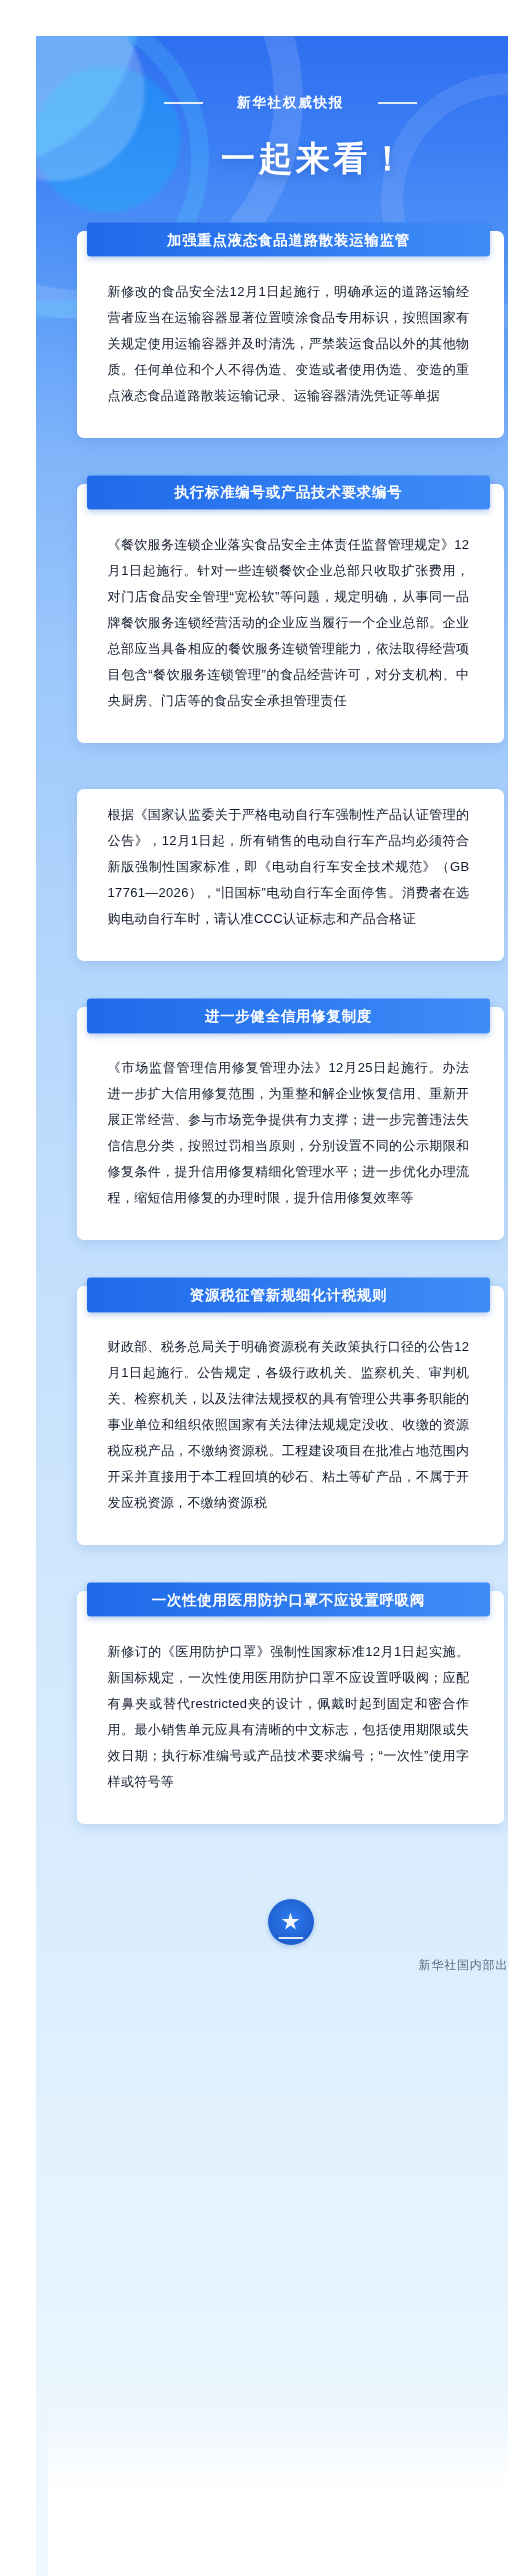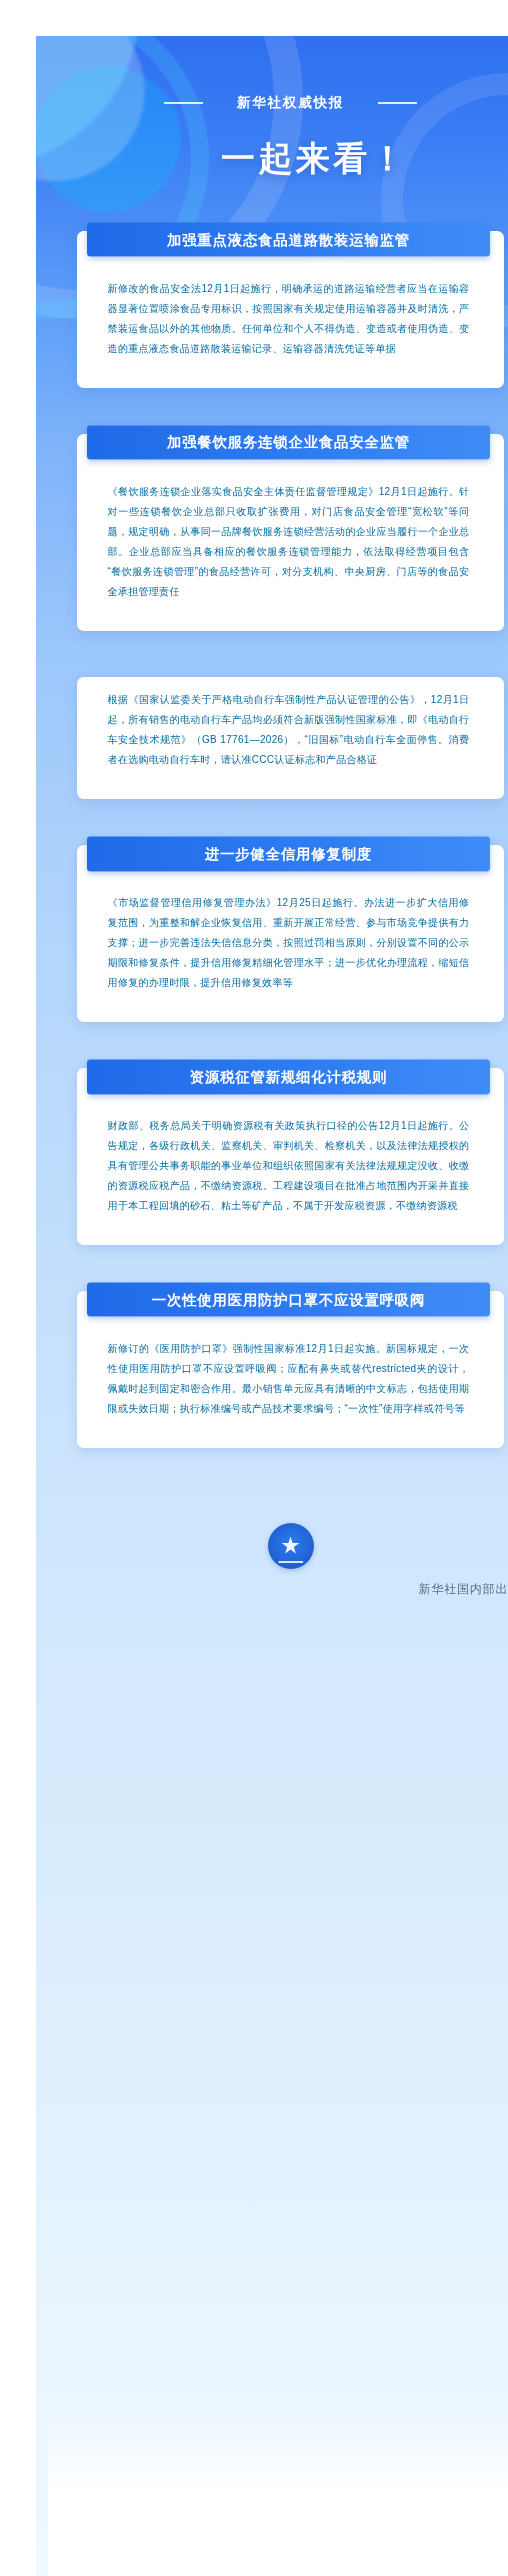--- a/index.html
+++ b/index.html
@@ -137,22 +137,22 @@
     font-size: 14.4px;
     font-weight: bold;
     letter-spacing: 0.8px;
     text-align: center;
     padding: 7.6px 5.1px;
     border-radius: 3.4px;
     box-shadow: 0 2.5px 6.8px rgba(30,90,200,0.30);
   }
   .card-body {
     padding: 1.7px 18.6px 0 18.6px;
-    color: #0369a1;
-    font-size: 10px;
+    color: #0f172a;
+    font-size: 13px;
     line-height: 2.0;
     text-align: justify;
     letter-spacing: 0.3px;
   }
 
   footer.foot {
     position: relative;
     z-index: 3;
     text-align: right;
     padding-bottom: 30.5px;
@@ -209,21 +209,21 @@
   </header>
 
   <main class="cards">
 
     <section class="card">
       <div class="card-head">加强重点液态食品道路散装运输监管</div>
       <div class="card-body">新修改的食品安全法12月1日起施行，明确承运的道路运输经营者应当在运输容器显著位置喷涂食品专用标识，按照国家有关规定使用运输容器并及时清洗，严禁装运食品以外的其他物质。任何单位和个人不得伪造、变造或者使用伪造、变造的重点液态食品道路散装运输记录、运输容器清洗凭证等单据</div>
     </section>
 
     <section class="card">
-      <div class="card-head">加强餐饮服务连锁企业食品安全监管</div>
+      <div class="card-head">执行标准编号或产品技术要求编号</div>
       <div class="card-body">《餐饮服务连锁企业落实食品安全主体责任监督管理规定》12月1日起施行。针对一些连锁餐饮企业总部只收取扩张费用，对门店食品安全管理“宽松软”等问题，规定明确，从事同一品牌餐饮服务连锁经营活动的企业应当履行一个企业总部。企业总部应当具备相应的餐饮服务连锁管理能力，依法取得经营项目包含“餐饮服务连锁管理”的食品经营许可，对分支机构、中央厨房、门店等的食品安全承担管理责任</div>
     </section>
 
     <section class="card">
       <div class="card-body">根据《国家认监委关于严格电动自行车强制性产品认证管理的公告》，12月1日起，所有销售的电动自行车产品均必须符合新版强制性国家标准，即《电动自行车安全技术规范》（GB 17761—2026），“旧国标”电动自行车全面停售。消费者在选购电动自行车时，请认准CCC认证标志和产品合格证</div>
     </section>
 
     <section class="card">
       <div class="card-head">进一步健全信用修复制度</div>
       <div class="card-body">《市场监督管理信用修复管理办法》12月25日起施行。办法进一步扩大信用修复范围，为重整和解企业恢复信用、重新开展正常经营、参与市场竞争提供有力支撑；进一步完善违法失信信息分类，按照过罚相当原则，分别设置不同的公示期限和修复条件，提升信用修复精细化管理水平；进一步优化办理流程，缩短信用修复的办理时限，提升信用修复效率等</div>

